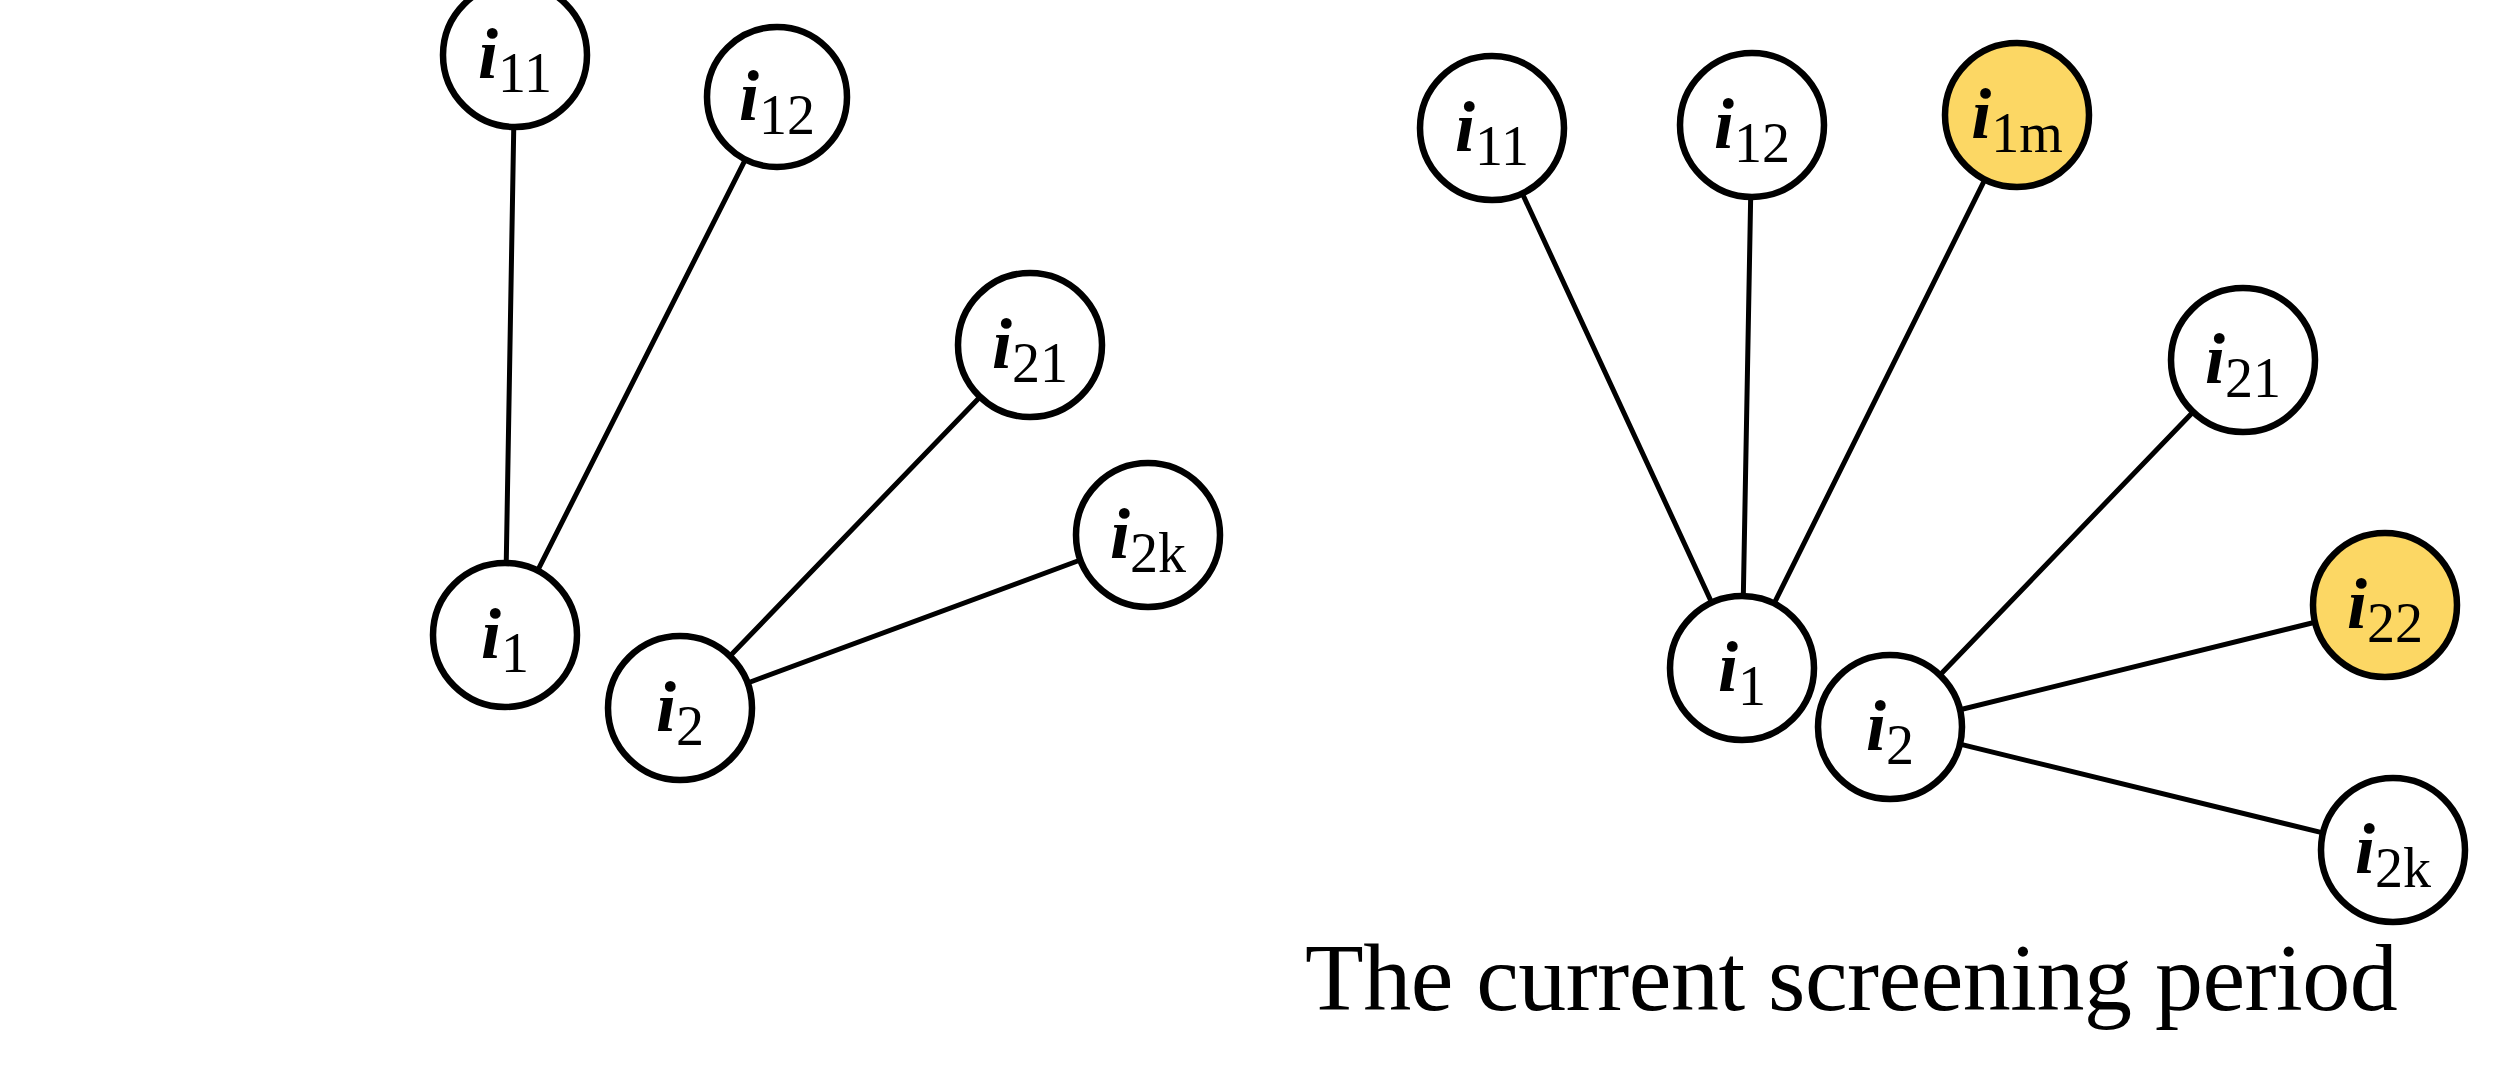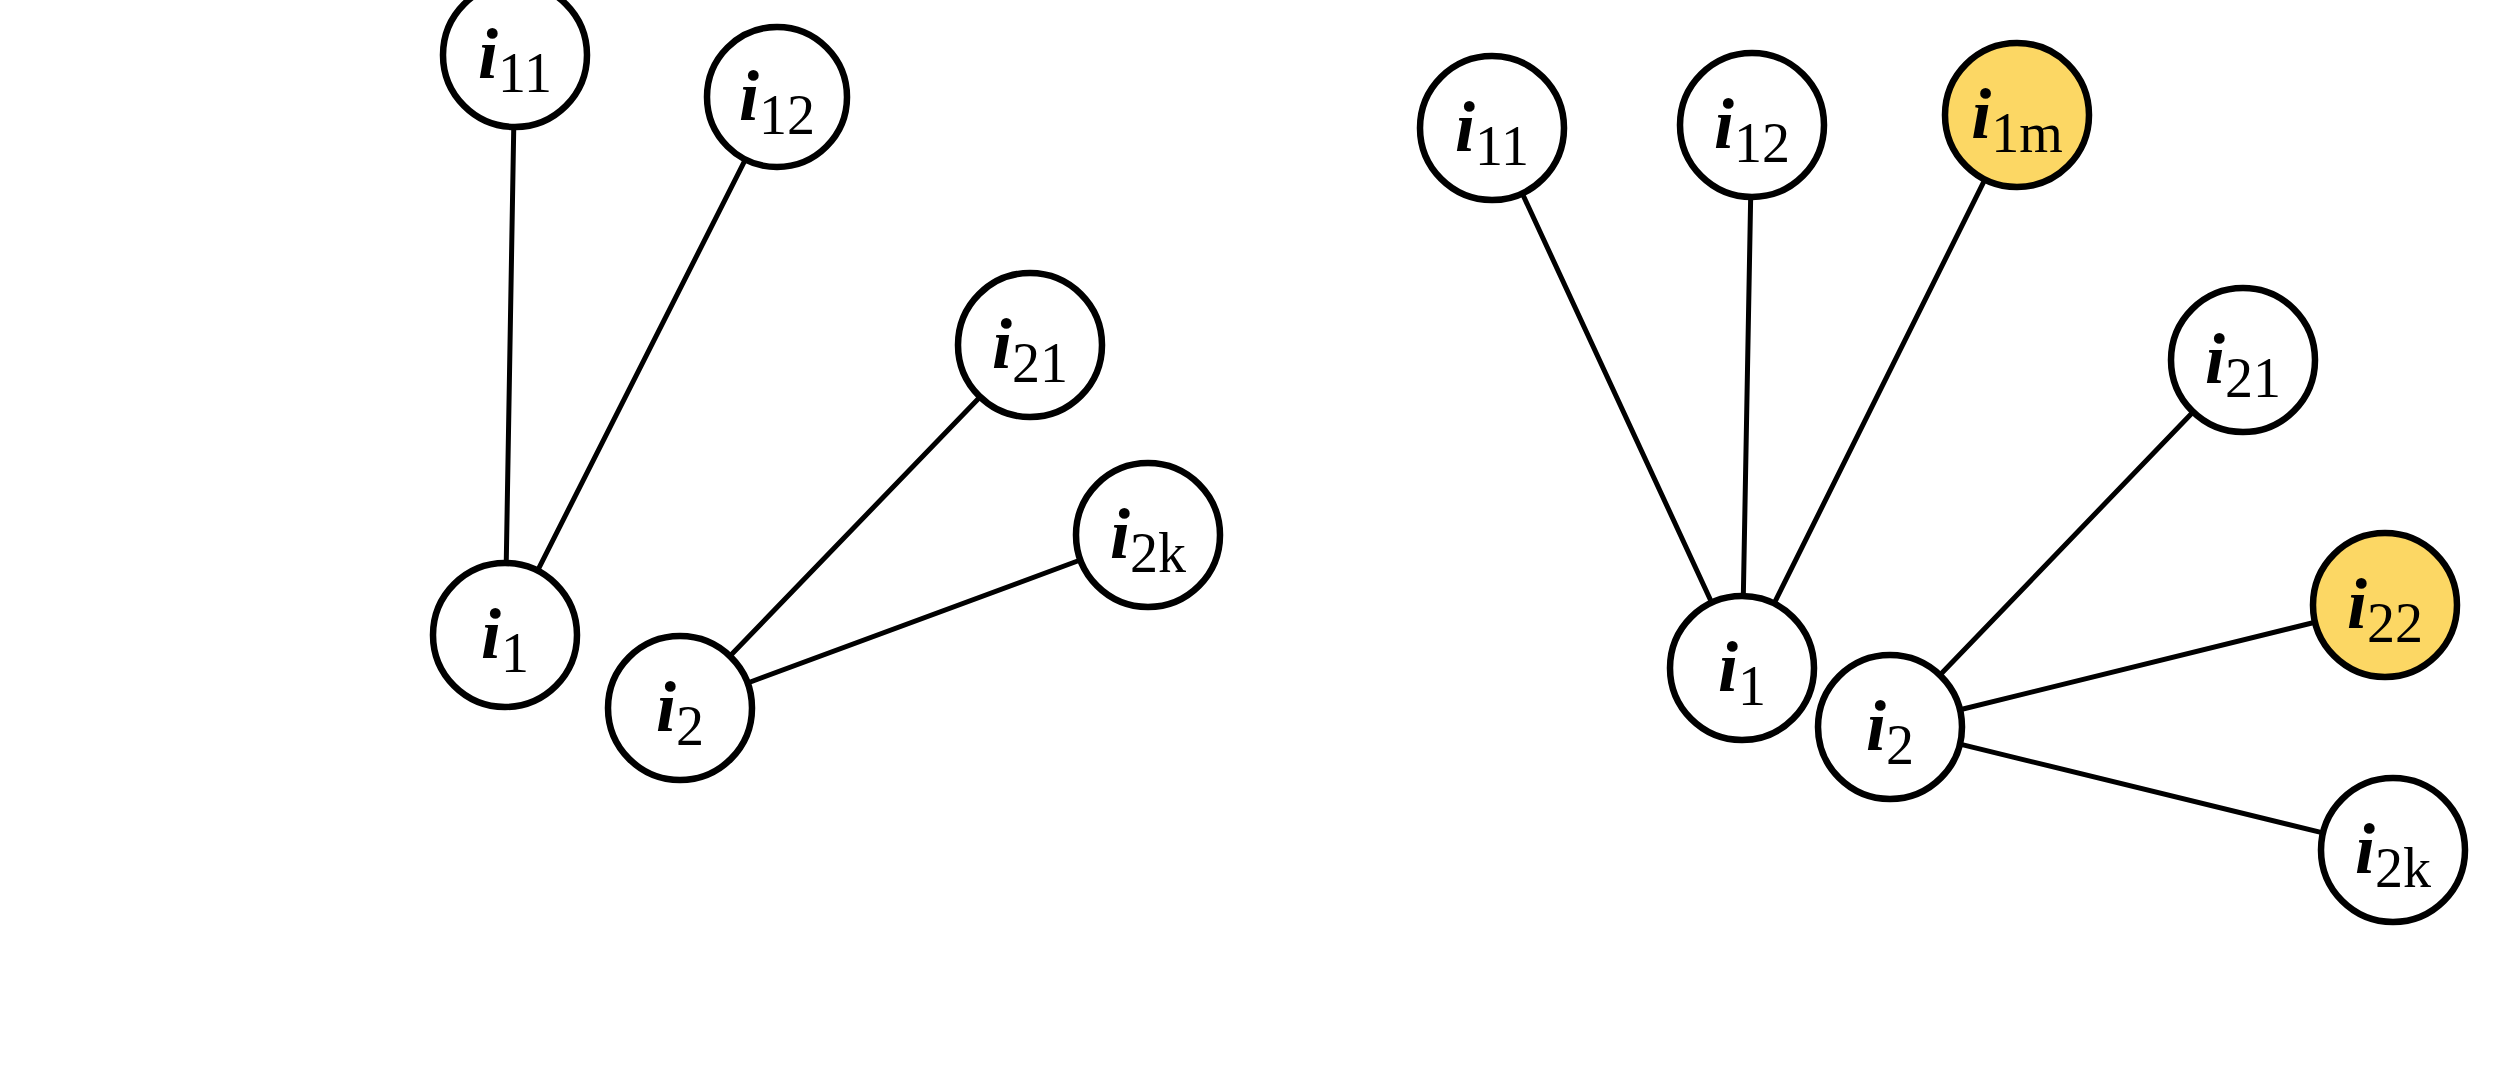--- a/index.html
+++ b/index.html
@@ -137,14 +137,15 @@
           <text x="1890" y="733" class="node-label"><tspan class="base">i</tspan><tspan class="sub" dy="18">2</tspan></text>
         </g>
         <g>
           <circle cx="2393" cy="850" r="72" fill="#ffffff" class="node-circle"></circle>
           <text x="2393" y="856" class="node-label"><tspan class="base">i</tspan><tspan class="sub" dy="18">2k</tspan></text>
         </g>
       </g>
   </svg>
 
 
+  <div class="caption" id="caption-right">The current screening period</div>
 
 </div>
 
 </body></html>

